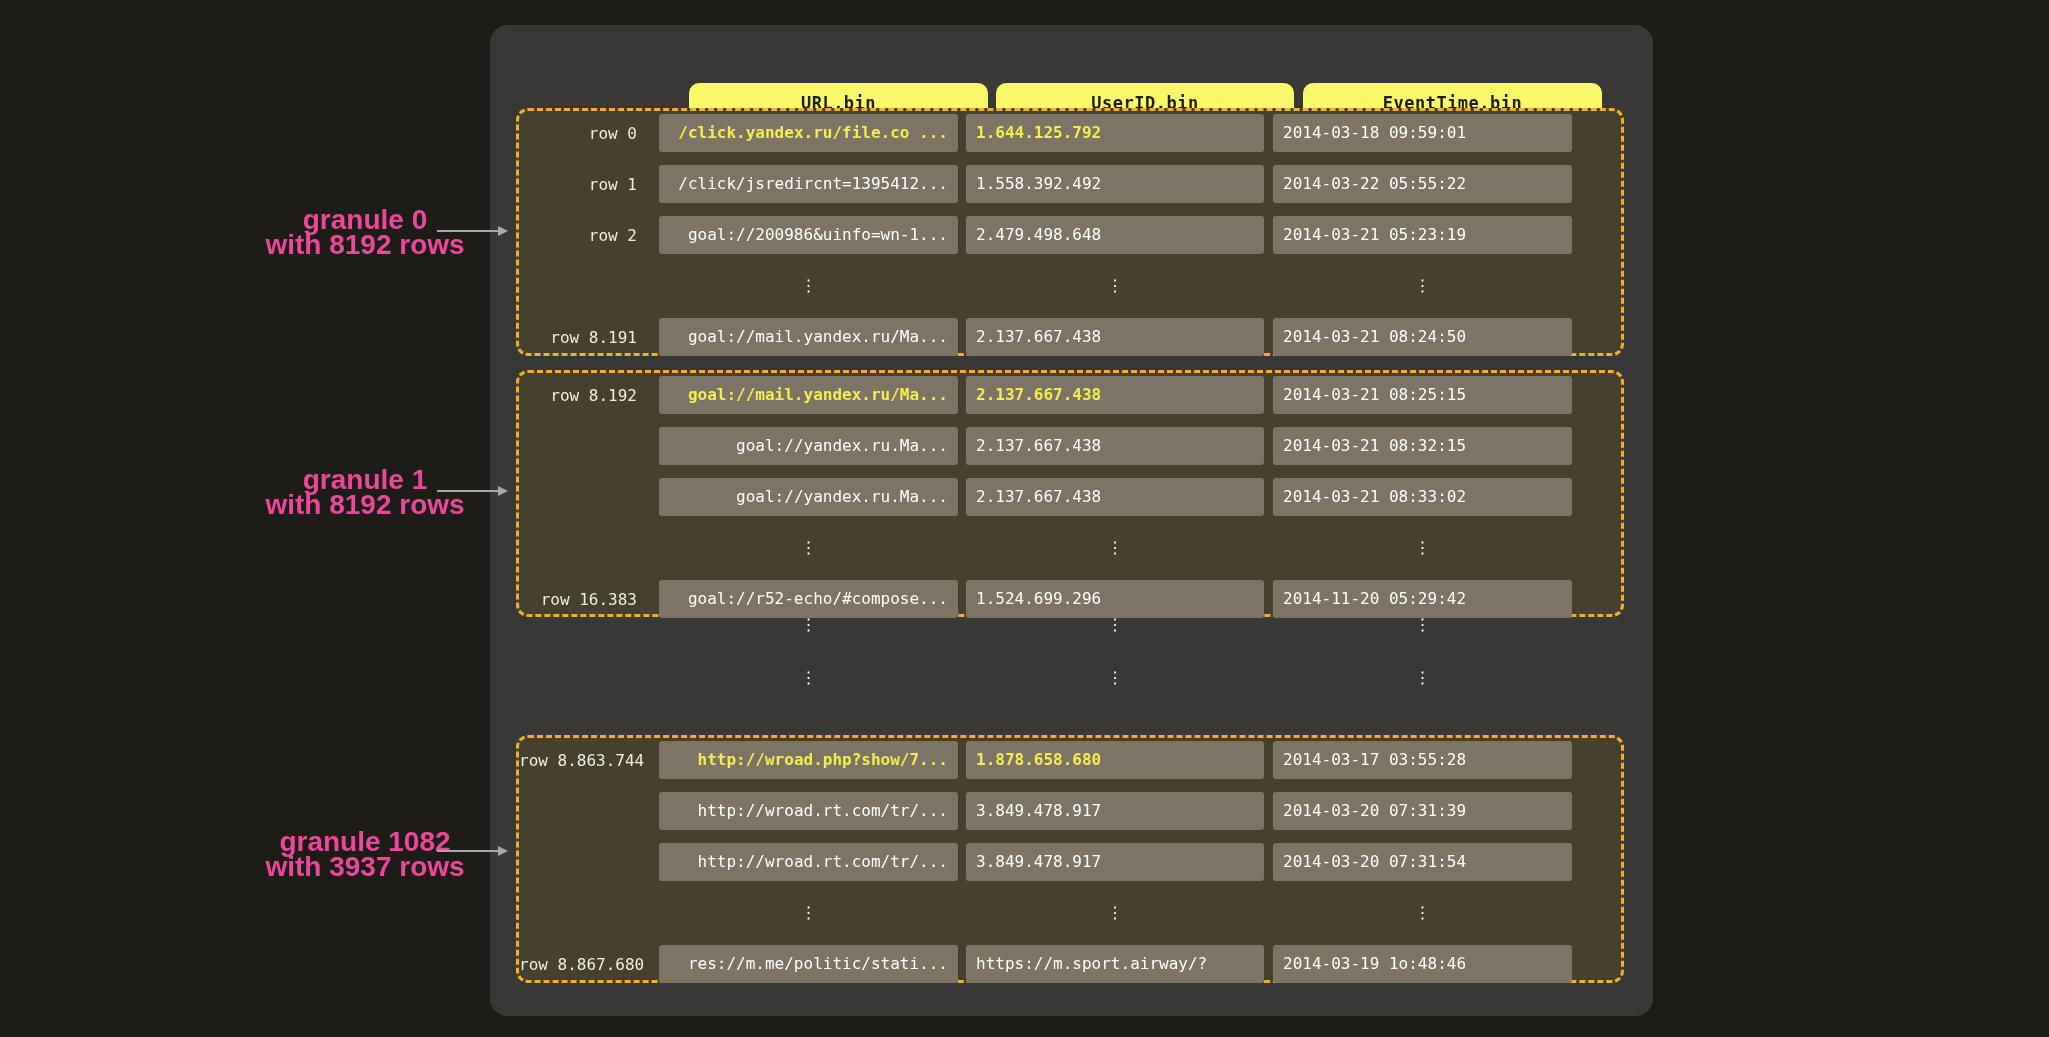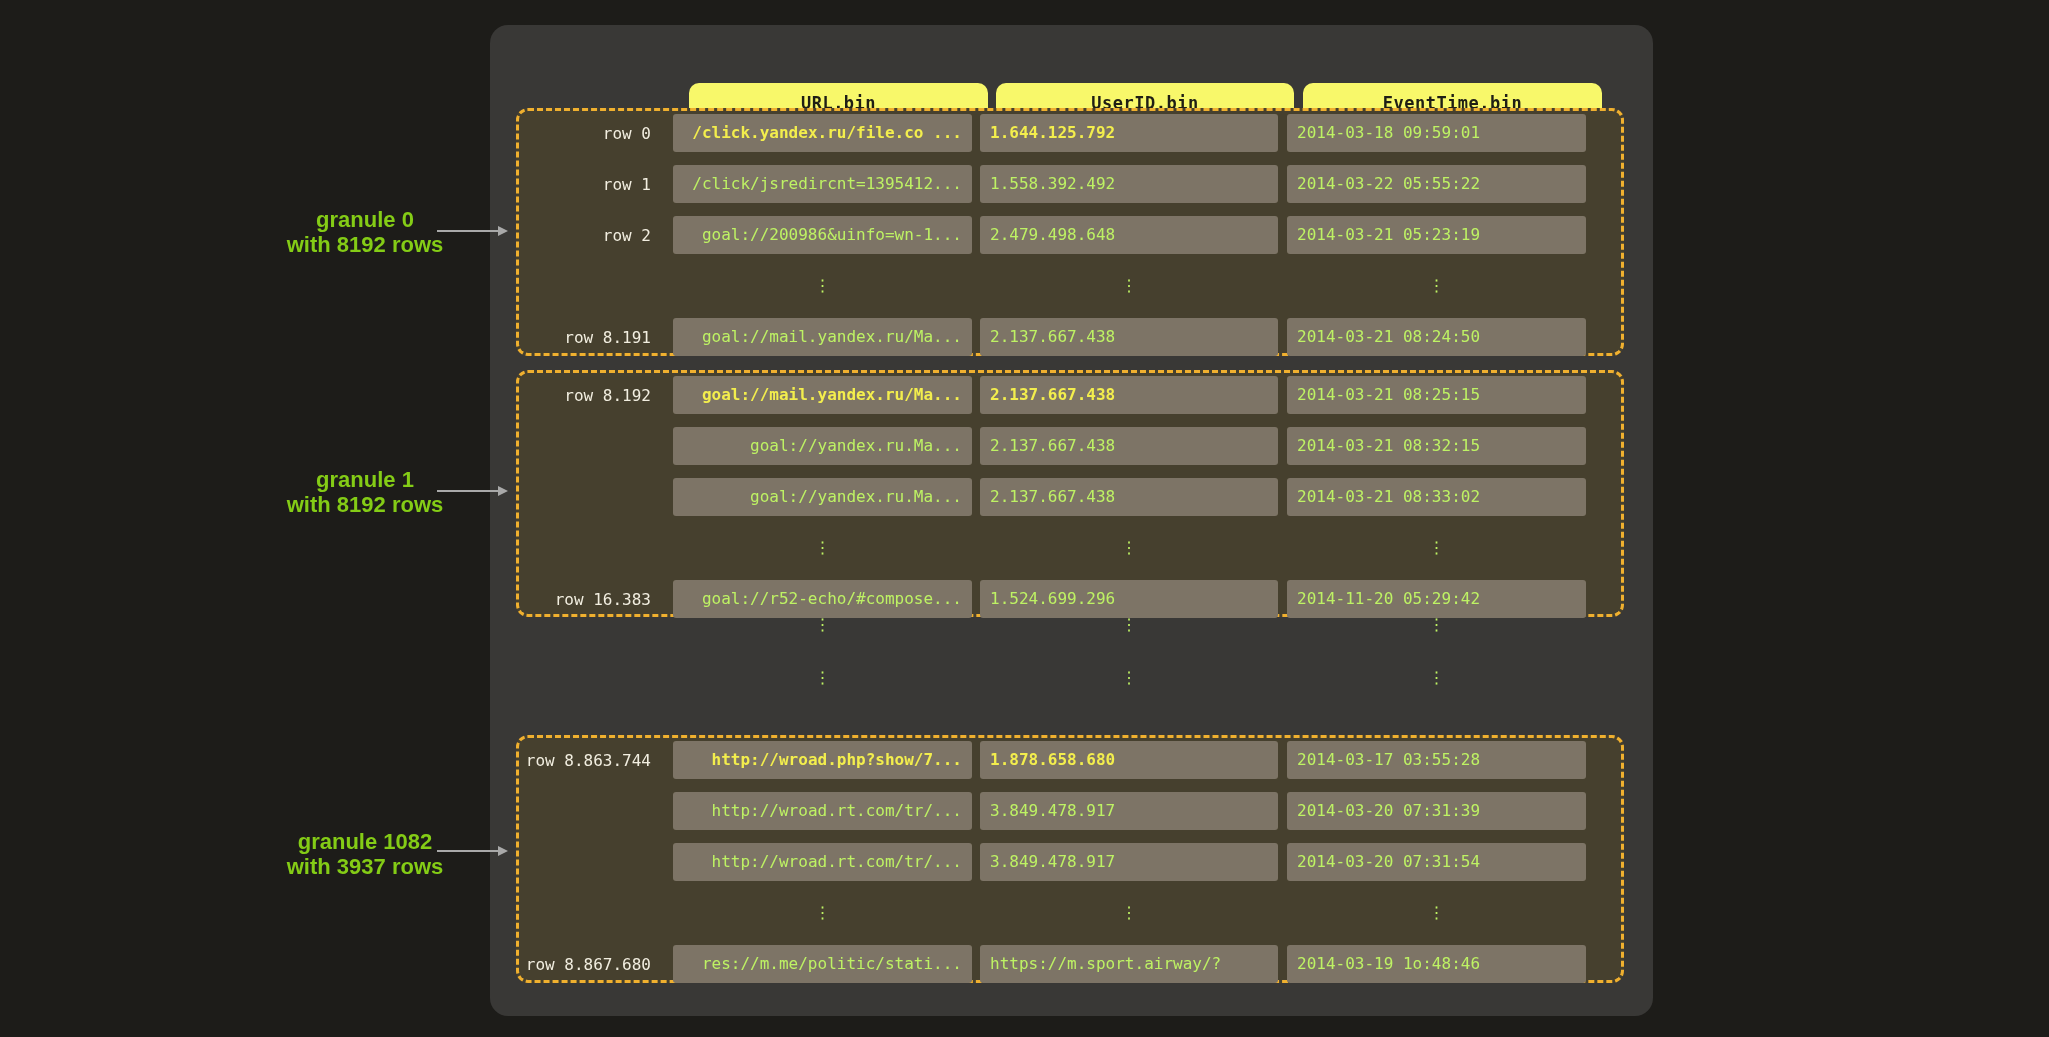--- a/index.html
+++ b/index.html
@@ -36,48 +36,48 @@
   }
   .granule-box.g0 { top: 108px; height: 248px; }
   .granule-box.g1 { top: 370px; height: 247px; }
   .granule-box.g2 { top: 735px; height: 248px; }
 
   .trow {
     display: flex; align-items: center;
     height: 38px; margin-bottom: 13px;
   }
   .rowlabel {
-    width: 154px; padding-right: 22px;
+    width: 140px; padding-right: 22px;
     text-align: right; color: #f2eee0; font-size: 16px;
     white-space: nowrap;
   }
   .cell {
     height: 38px; line-height: 38px;
     background: #7d7466; border-radius: 3px;
-    color: #bef264; font-size: 16px;
+    color: #ffffff; font-size: 16px;
     padding: 0 10px; white-space: nowrap; overflow: hidden;
   }
   .cell.url { width: 299px; text-align: right; }
   .cell.uid { width: 298px; margin-left: 8px; text-align: left; }
   .cell.evt { width: 299px; margin-left: 9px; text-align: left; }
   .cell.hl  { color: #f3ee4d; font-weight: bold; }
   .cell.ghost { background: transparent; text-align: center; overflow: visible; }
 
   .gap-row {
     position: absolute; left: 519px; width: 1102px; height: 38px;
     display: flex; align-items: center;
   }
   .gap-row.e1 { top: 606px; }
   .gap-row.e2 { top: 659px; }
 
   .granule-label {
     position: absolute; left: 255px; width: 220px;
-    text-align: center; color: #84cc16;
+    text-align: center; color: #ec4899;
     font-family: "Liberation Sans", sans-serif;
-    font-weight: bold; font-size: 22px; line-height: 25px;
+    font-weight: bold; font-size: 28px; line-height: 25px;
   }
   .granule-label.l0 { top: 207px; }
   .granule-label.l1 { top: 467px; }
   .granule-label.l2 { top: 829px; }
 
   .arrow {
     position: absolute; left: 437px; width: 62px; height: 2px;
     background: #a9a9a9;
   }
   .arrow::after {

